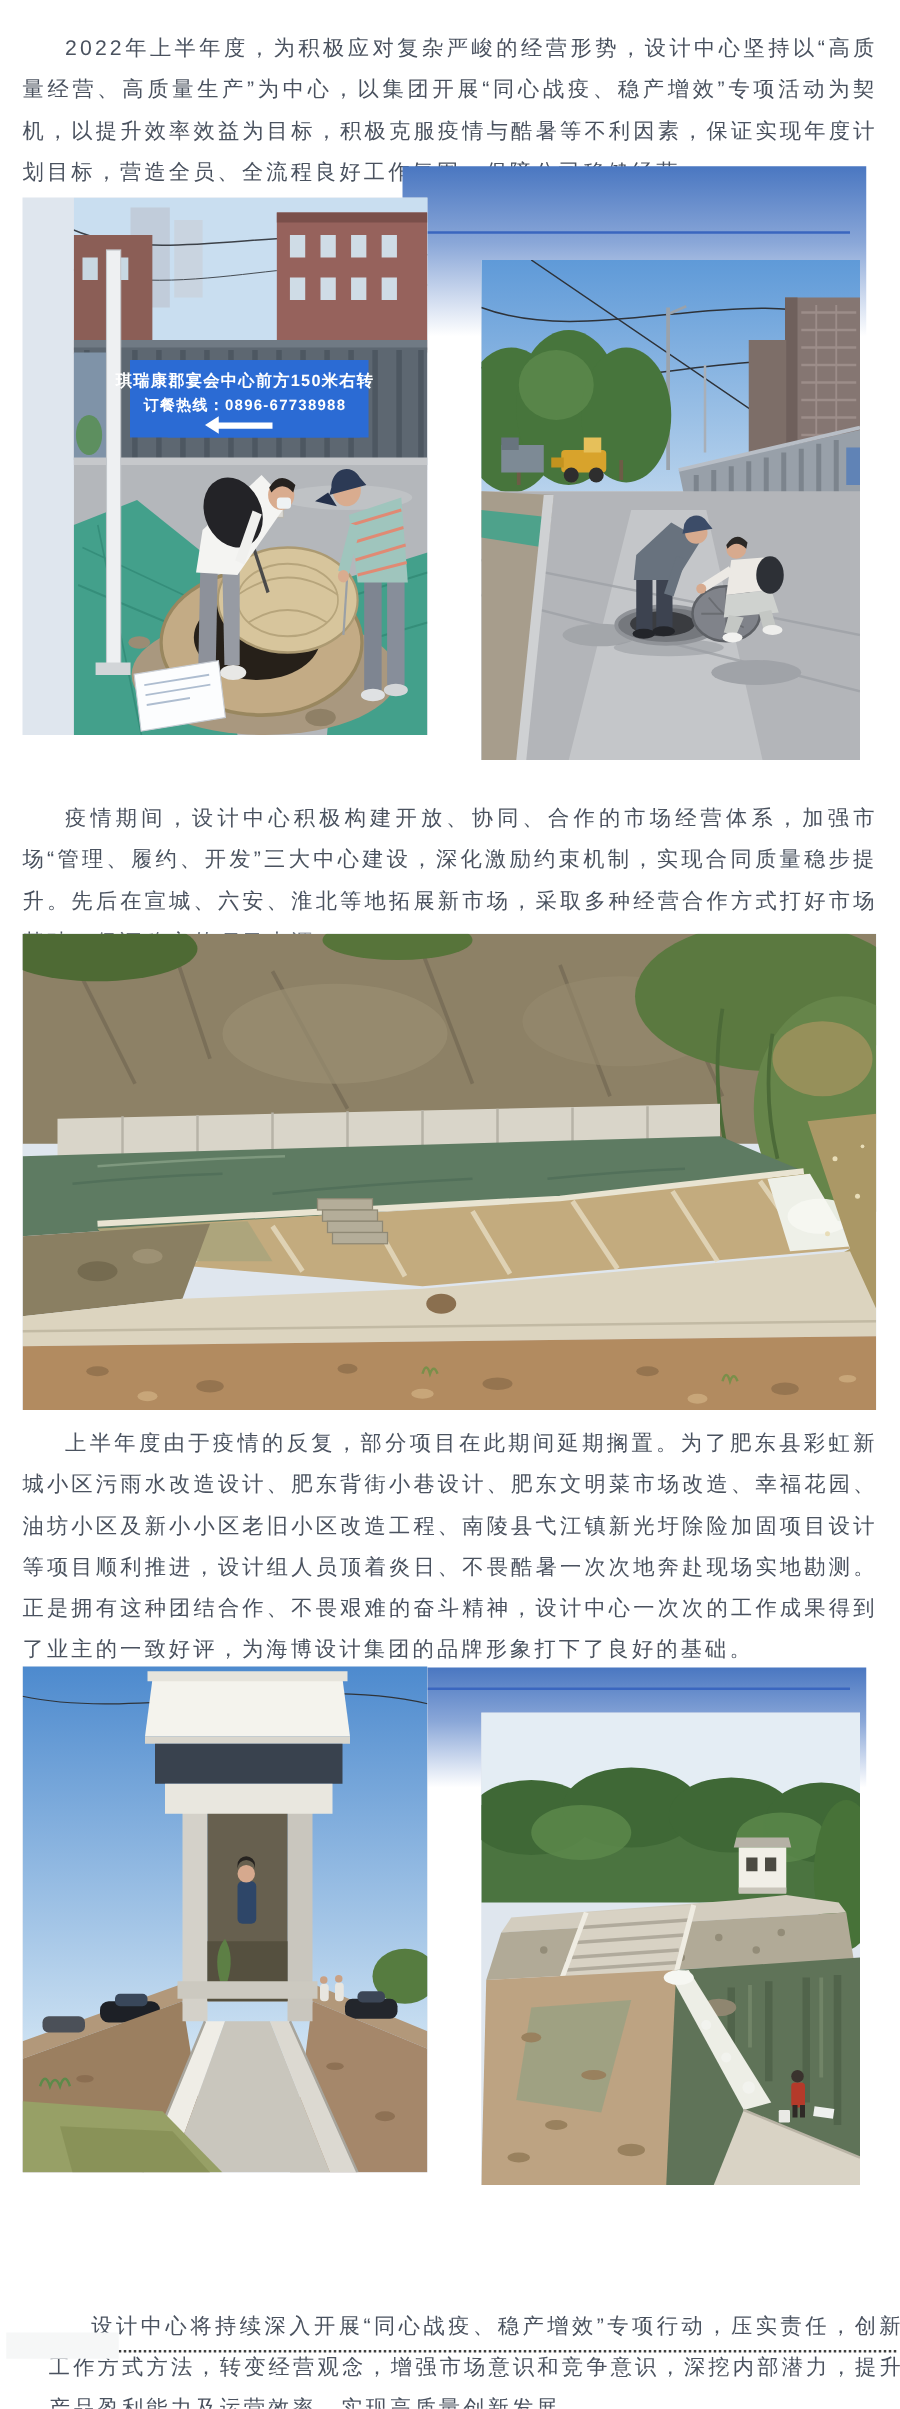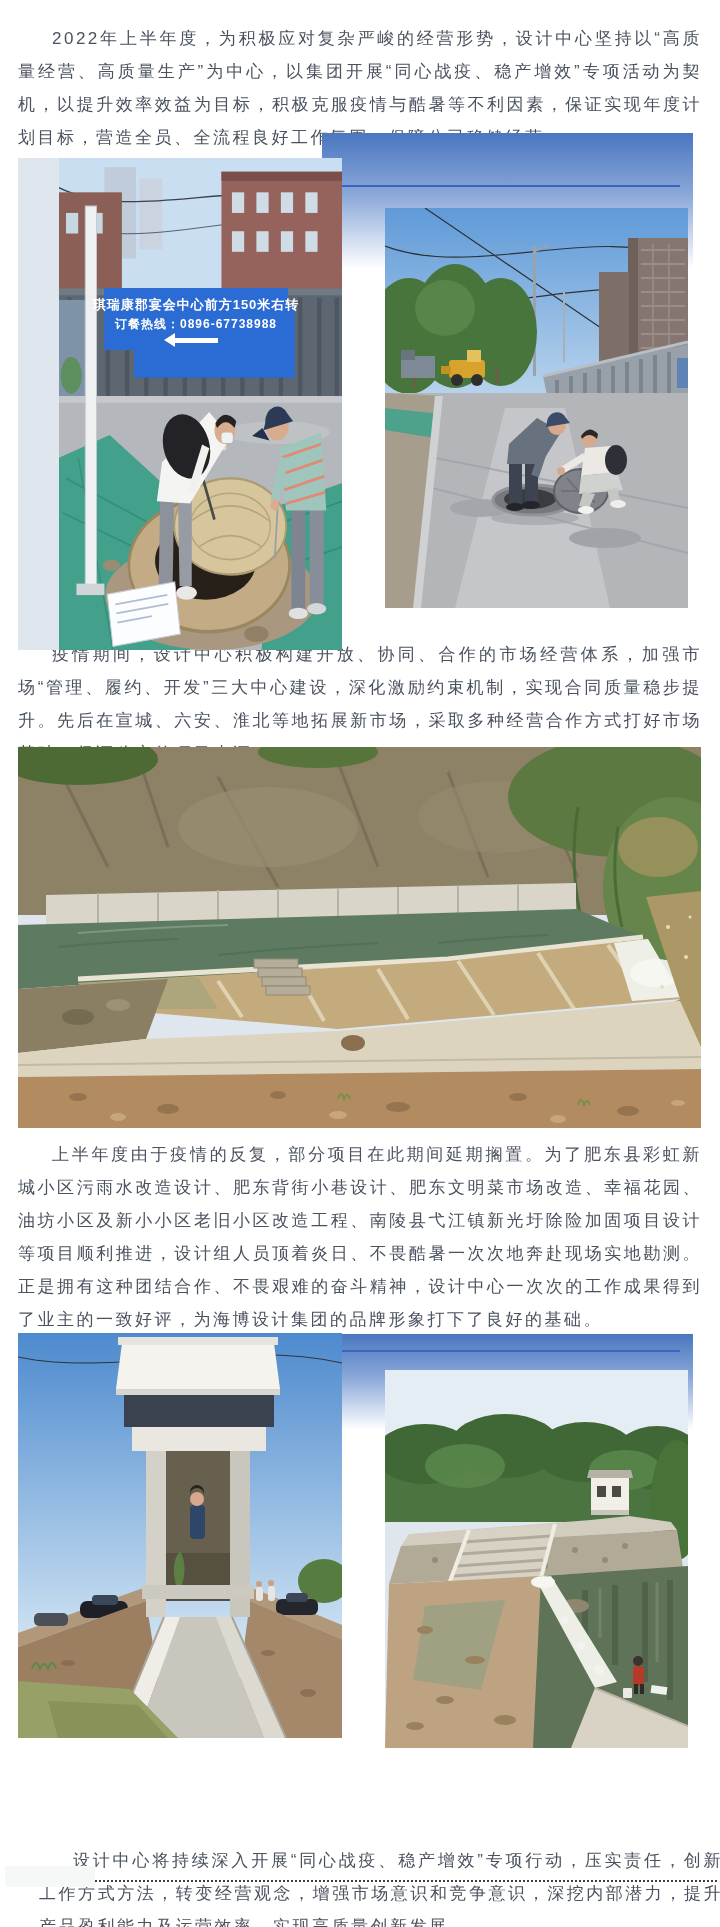--- a/index.html
+++ b/index.html
@@ -23,21 +23,21 @@
   .grad-decor{
     position:absolute;left:322px;width:371px;z-index:1;
     background:linear-gradient(180deg,var(--grad-top) 0%,var(--grad-mid) 45%,rgba(255,255,255,0) 100%);
   }
   .blue-rule{
     position:absolute;left:322px;width:358px;height:0;z-index:2;
     border-top:2px solid var(--line-color);
   }
   .photo{position:absolute;z-index:3;overflow:hidden;background:#dfe6ee;}
   .photo svg{display:block;width:100%;height:100%;}
-  #photo1{left:18px;top:158px;width:324px;height:492px;padding-left:41px;}
+  #photo1{left:18px;top:158px;width:324px;height:430px;padding-left:41px;}
   #photo2{left:385px;top:208px;width:303px;height:400px;}
   #photo3{left:18px;top:747px;width:683px;height:381px;}
   #photo4{left:18px;top:1333px;width:324px;height:405px;}
   #photo5{left:385px;top:1370px;width:303px;height:378px;}
   #grad1{top:133px;height:136px;}
   #rule1{top:185px;}
   #grad2{top:1334px;height:96px;}
   #rule2{top:1350px;}
   #p1{top:22px;}
   #p2{top:638px;}

